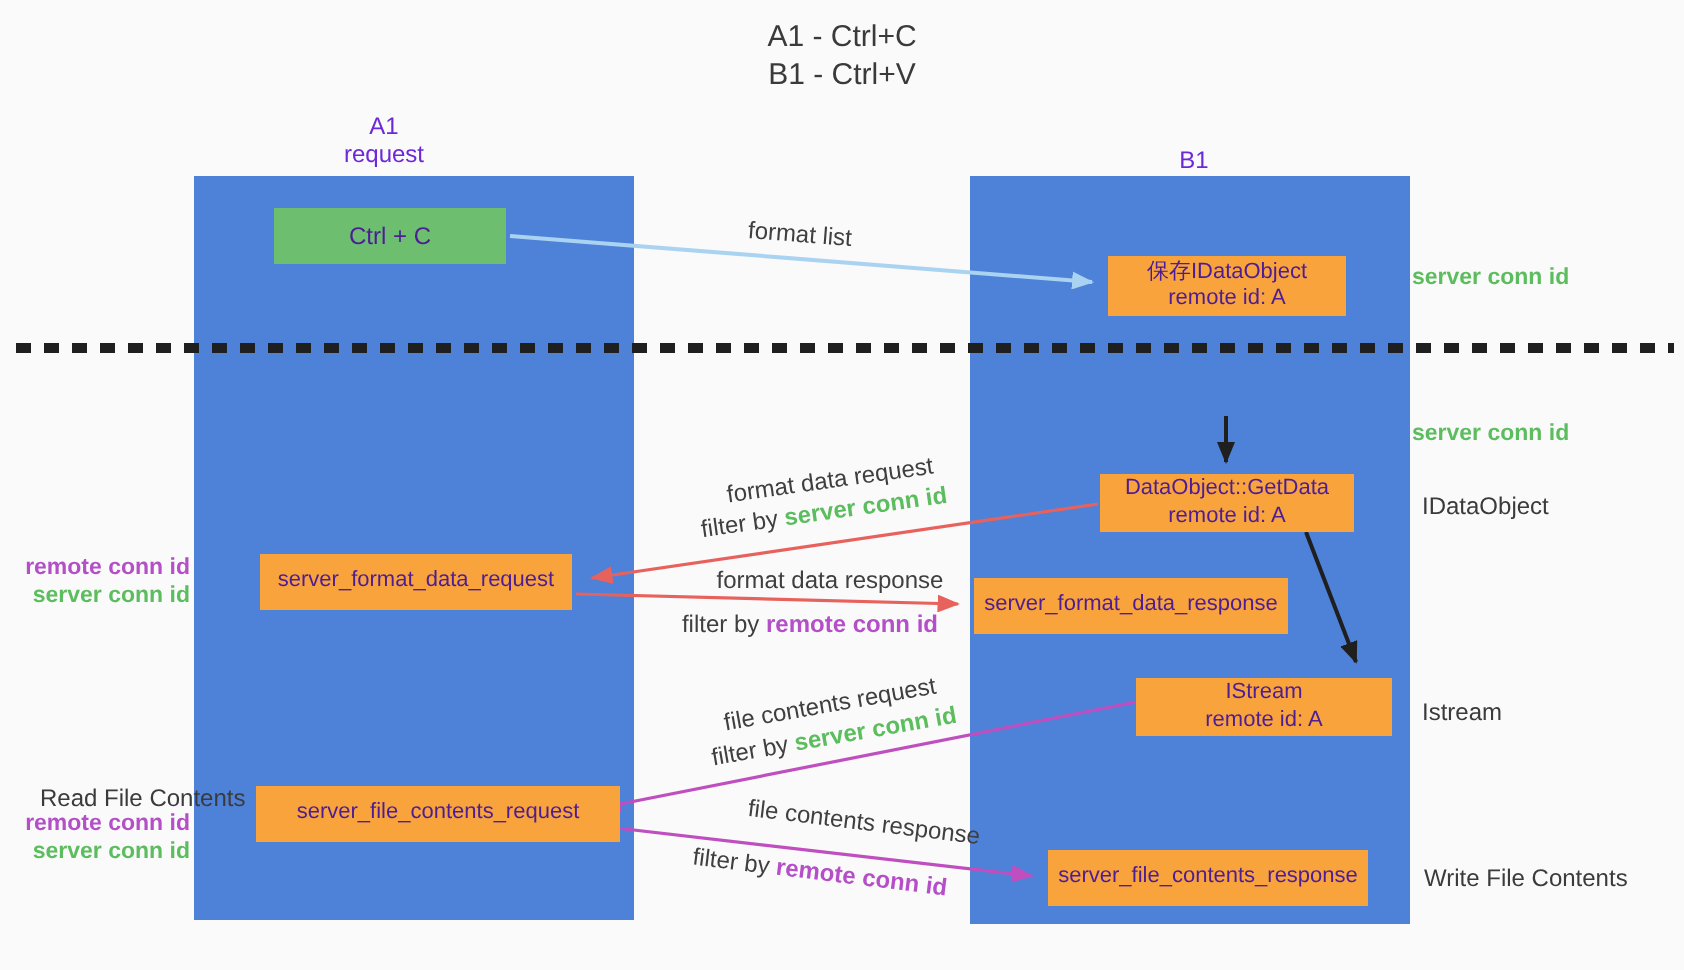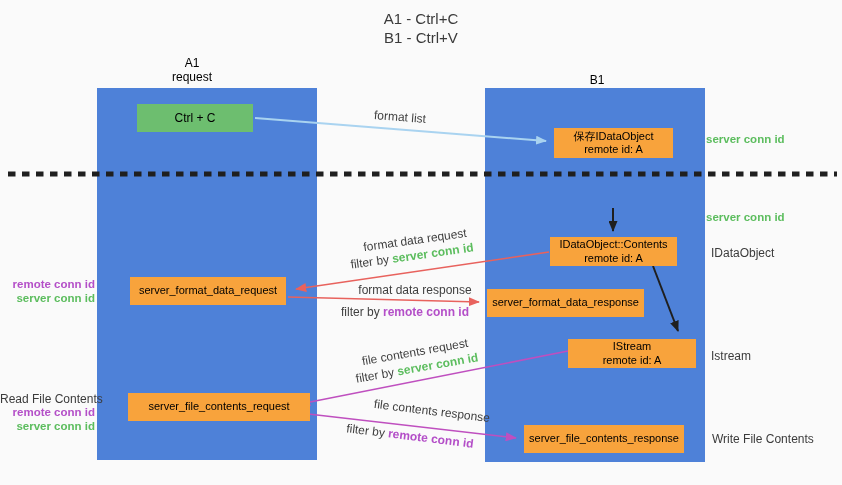--- a/index.html
+++ b/index.html
@@ -14,27 +14,27 @@
   .abs { position:absolute; }
   .title {
     top:9px; left:0; width:842px; text-align:center;
     font-size:15px; line-height:19px; color:#3a3a3a;
   }
   .lane { background:var(--lane-blue); }
   .lane-a { left:97px; top:88px; width:220px; height:372px; }
   .lane-b { left:485px; top:88px; width:220px; height:374px; }
   .lane-header {
     top:56px; width:200px; text-align:center;
-    font-size:12px; line-height:14px; color:#000000;
+    font-size:12px; line-height:14px; color:#6d28d9;
   }
   .lane-header.a { left:92px; }
   .lane-header.b { left:497px;margin-top:17px; }
   .node {
     display:flex; flex-direction:column; align-items:center; justify-content:center;
-    color:#000000; text-align:right; z-index:3;
+    color:#4c1d95; text-align:right; z-index:3;
   }
   .node.green  { background:var(--box-green); }
   .node.orange { background:var(--box-orange); }
   .fs12 { font-size:12px; }
   .fs11 { font-size:11px; line-height:13.5px; }
   .lbl { font-size:12px; color:#3f3f3f; text-align:center; white-space:nowrap; z-index:4; }
   .lbl .k-green  { color:var(--text-green);  font-weight:bold; }
   .lbl .k-purple { color:var(--text-purple); font-weight:bold; }
   .side { font-size:12px; white-space:nowrap; z-index:4; }
   .side.green  { color:var(--text-green);  font-weight:bold; font-size:11.5px; }
@@ -97,21 +97,21 @@
     <span>Ctrl + C</span>
   </div>
 
   <div class="abs node orange fs11" style="left:554px; top:128px; width:119px; height:30px;">
     <span>保存IDataObject</span>
     <span>remote id: A</span>
   </div>
 
 
   <div class="abs node orange fs11" style="left:550px; top:237px; width:127px; height:29px;">
-    <span>IDataObject::Contents</span>
+    <span>DataObject::GetData</span>
     <span>remote id: A</span>
   </div>
 
   <div class="abs node orange fs11" style="left:130px; top:277px; width:156px; height:28px;">
     <span>server_format_data_request</span>
   </div>
 
   <div class="abs node orange fs11" style="left:487px; top:289px; width:157px; height:28px;">
     <span>server_format_data_response</span>
   </div>
@@ -156,17 +156,17 @@
   </div>
 
   <div class="abs side green" style="left:706px; top:133px;">server conn id</div>
   <div class="abs side green" style="left:706px; top:211px;">server conn id</div>
   <div class="abs side" style="left:711px; top:246px;">IDataObject</div>
   <div class="abs side" style="left:711px; top:349px;">Istream</div>
   <div class="abs side" style="left:712px; top:432px;">Write File Contents</div>
 
   <div class="abs side purple right-align" style="top:278px;">remote conn id</div>
   <div class="abs side green right-align" style="top:292px;">server conn id</div>
-  <div class="abs side right-align" style="top:392px;">Read File Contents</div>
+  <div class="abs side right-align" style="top:392px;margin-left:20px;">Read File Contents</div>
   <div class="abs side purple right-align" style="top:406px;">remote conn id</div>
   <div class="abs side green right-align" style="top:420px;">server conn id</div>
 
 </div>
 
 </body></html>

